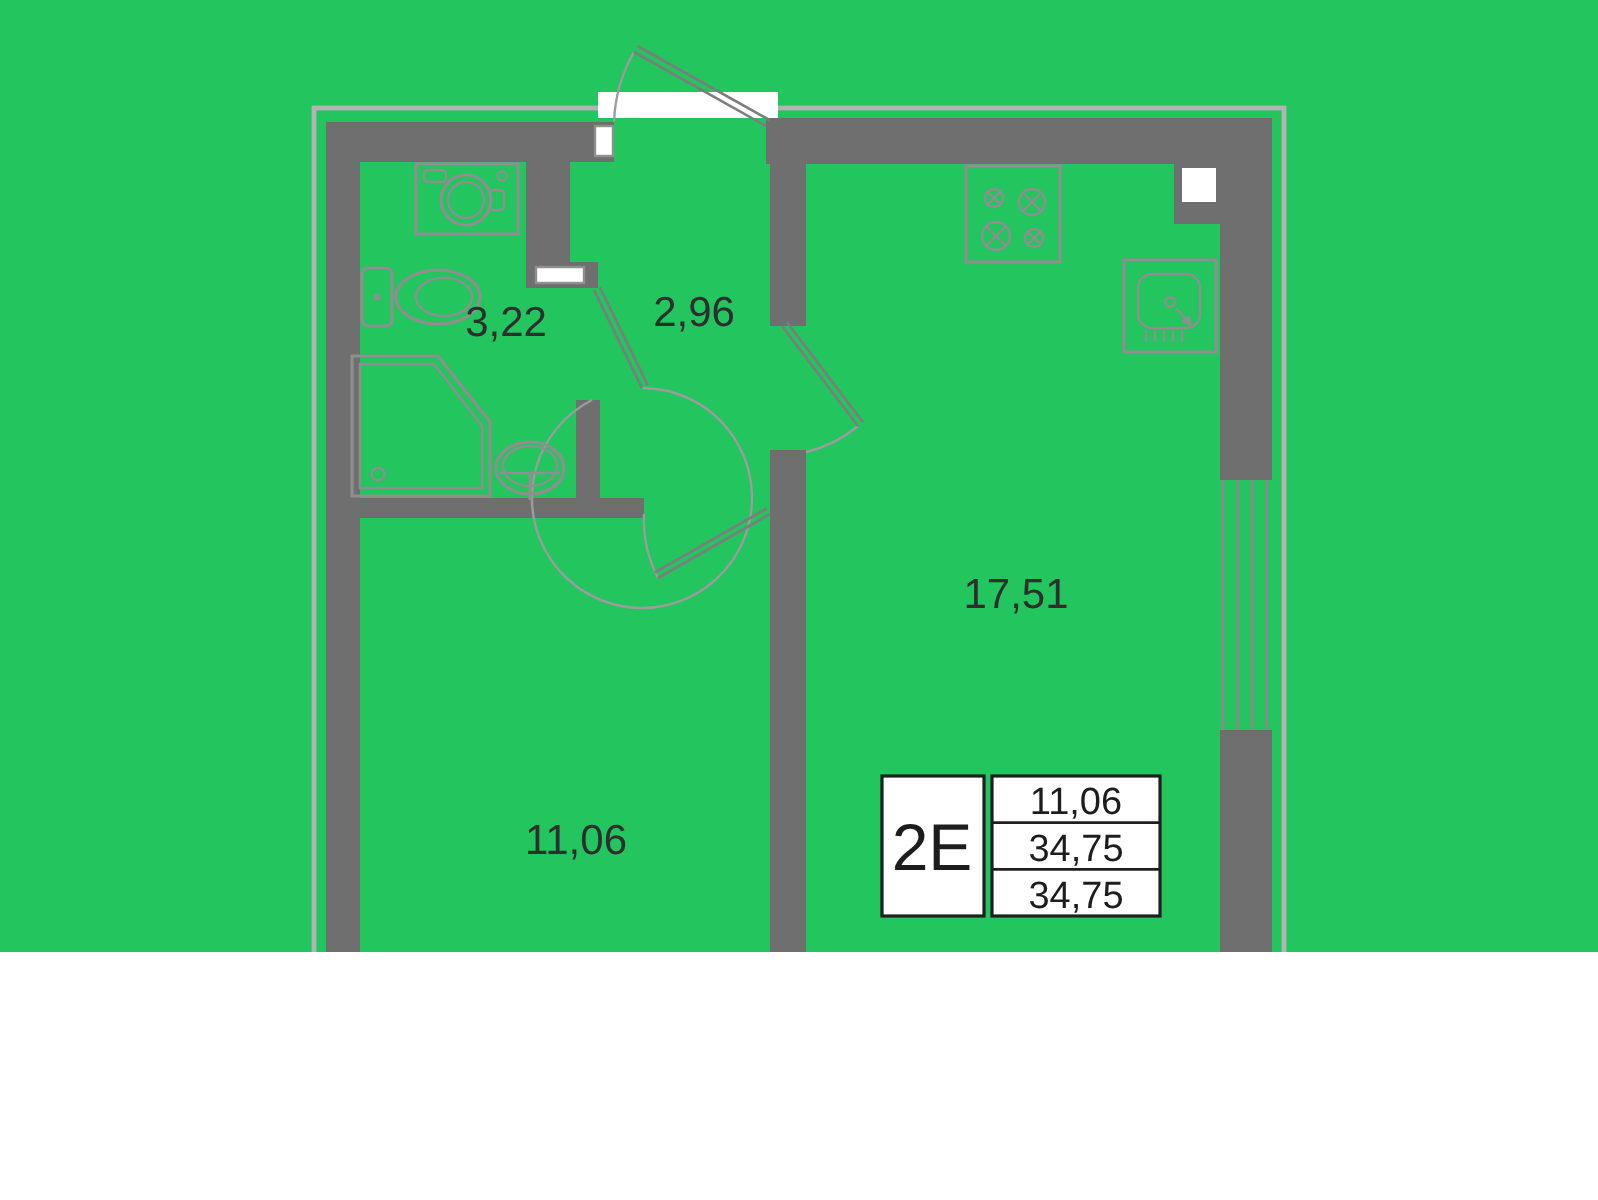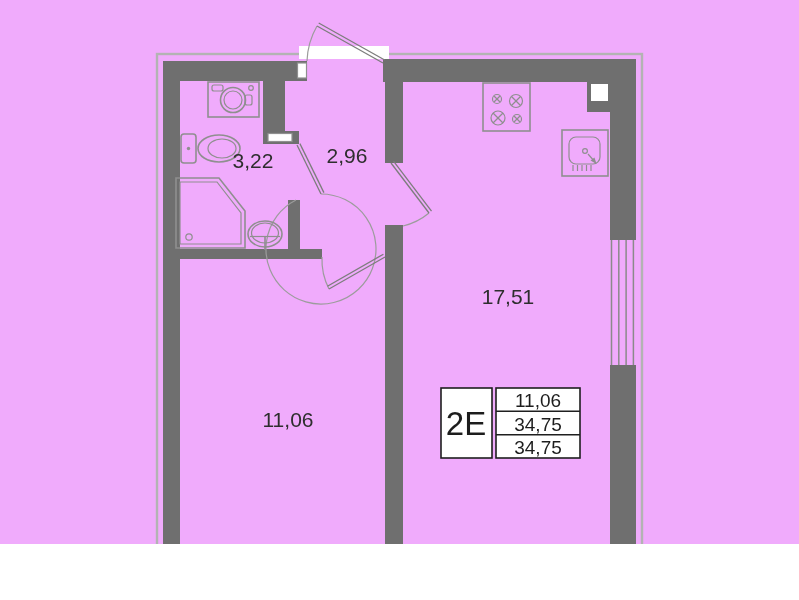--- a/index.html
+++ b/index.html
@@ -1,16 +1,16 @@
 <!DOCTYPE html>
 <html><head>
 <meta charset="utf-8">
 <style>
   html,body{margin:0;padding:0;background:#ffffff;}
-  .page{position:relative;width:799px;height:544px;background:#f0abfc;overflow:hidden;
+  .page{position:relative;width:799px;height:476px;background:#22c55e;overflow:hidden;
         font-family:"Liberation Sans", sans-serif;}
   svg{position:absolute;left:0;top:0;}
   .room-label{font-family:"Liberation Sans", sans-serif;font-size:21px;fill:#2e2e2e;}
   .tbl-type{font-family:"Liberation Sans", sans-serif;font-size:33px;fill:#1d1d1d;}
   .tbl-val{font-family:"Liberation Sans", sans-serif;font-size:19px;fill:#1d1d1d;}
   .wall{fill:#6f6f6f;stroke:none;}
   .contour{fill:none;stroke:#b3b3b3;stroke-width:2.4;}
   .fx{fill:none;stroke:#8f8f8f;stroke-width:1.6;}
   .fx-thin{fill:none;stroke:#8f8f8f;stroke-width:1.2;}
   .leaf{stroke:#7d7d7d;stroke-width:1.3;fill:none;}

